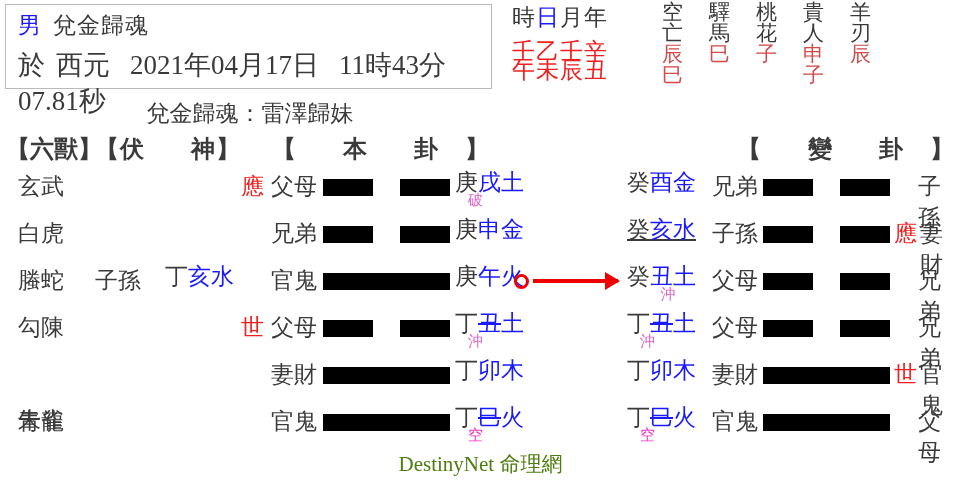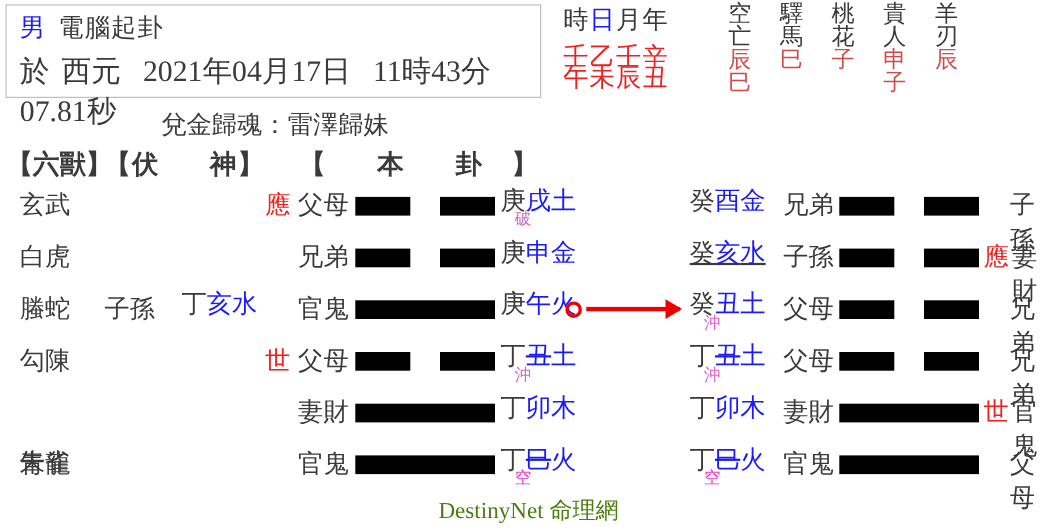--- a/index.html
+++ b/index.html
@@ -103,21 +103,21 @@
     font-size:21px;color:#4d7c0f;
   }
 </style>
 </head>
 <body>
 
 <div class="page">
 
   <div id="info-box">
     <div id="info-line1">
-      <span class="gender">男</span><span class="gap-s"></span><span>電腦起卦</span>
+      <span class="gender">男</span><span class="gap-s"></span><span>兌金歸魂</span>
     </div>
     <div id="info-line2">
       <span>於</span><span class="gap-s"></span><span>西元</span><span class="gap-m"></span><span>2021年04月17日</span><span class="gap-m"></span><span>11時43分 07.81秒</span>
     </div>
   </div>
 
   <div id="pillars">
     <div class="hdr"><span>時</span><span class="blue">日</span><span>月</span><span>年</span></div>
     <div class="stems"><span>壬</span><span>乙</span><span>壬</span><span>辛</span></div>
     <div class="branches"><span>午</span><span>未</span><span>辰</span><span>丑</span></div>
@@ -157,20 +157,23 @@
     </div>
 
   <div id="gua-left">兌金歸魂：雷澤歸妹</div>
 
   <div id="hdr-liushou">【六獸】</div>
   <div id="hdr-fushen">
     <span>【伏</span><span class="sp2"></span><span>神】</span>
   </div>
   <div id="hdr-bengua">
     <span>【</span><span class="sp2"></span><span>本</span><span class="sp2"></span><span>卦</span><span class="sp1"></span><span>】</span>
+  </div>
+  <div id="hdr-biangua">
+    <span>【</span><span class="sp2"></span><span>變</span><span class="sp2"></span><span>卦</span><span class="sp1"></span><span>】</span>
   </div>
 
   <div id="rows-host">
       <div class="row" style="top: 165px;">
         <div class="beast" style="left: 18px;">玄武</div>
         <div class="marker" style="left: 241px;">應</div>
         <div class="relation" style="left: 271px;">父母</div>
         <div class="yao yin" style="left: 323px;">
           <div class="seg l"></div>
           <div class="seg r"></div>
@@ -205,21 +208,21 @@
         <div class="beast" style="left: 18px;">螣蛇</div>
         <div class="fushen fs-liu" style="left: 95px;">子孫</div>
         <div class="gz" style="left: 165px;"><span><span class="stem">丁</span><span class="branch">亥</span><span class="elem">水</span></span></div>
         <div class="relation" style="left: 271px;">官鬼</div>
         <div class="yao yang" style="left: 323px;">
           <div class="seg"></div>
         </div>
         <div class="gz" style="left: 455px;"><span><span class="stem">庚</span><span class="branch">午</span><span class="elem">火</span></span></div>
         <div class="moving-circle" style="left: 514px;"></div>
         <div class="arrow" style="left: 533px; width: 85px;"></div>
-        <div class="gz" style="left: 627px;"><span><span class="stem">癸</span><span class="branch">丑</span><span class="elem">土</span></span><span class="note">沖</span></div>
+        <div class="gz" style="left: 627px; text-align: center;"><span><span class="stem">癸</span><span class="branch">丑</span><span class="elem">土</span></span><span class="note">沖</span></div>
         <div class="relation" style="left: 712px;">父母</div>
         <div class="yao yin" style="left: 763px;">
           <div class="seg l"></div>
           <div class="seg r"></div>
         </div>
         <div class="relation" style="left: 918px;">兄弟</div>
       </div>
       <div class="row" style="top: 306px;">
         <div class="beast" style="left: 18px;">勾陳</div>
         <div class="marker" style="left: 241px;">世</div>

